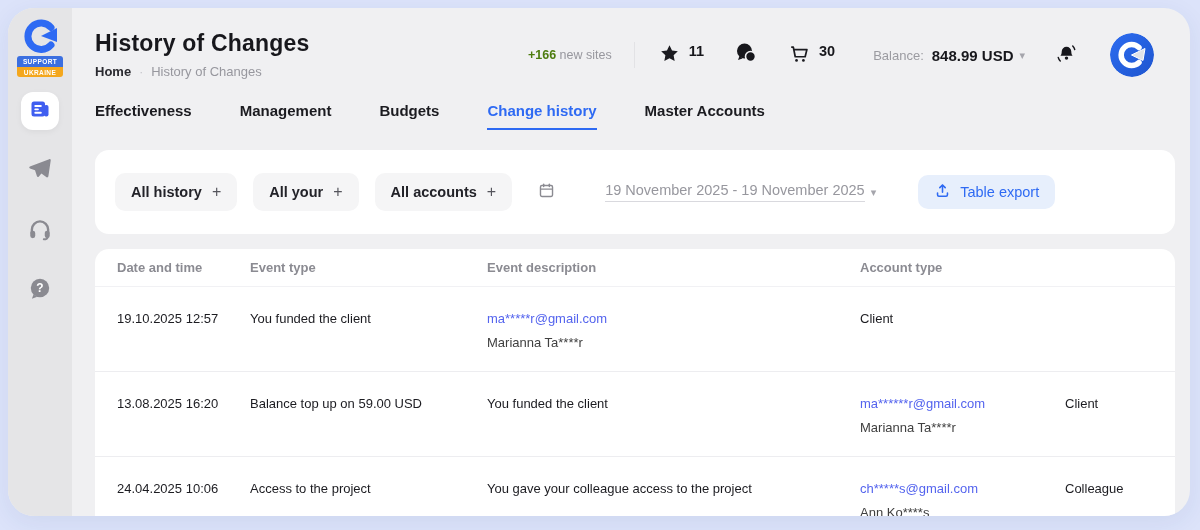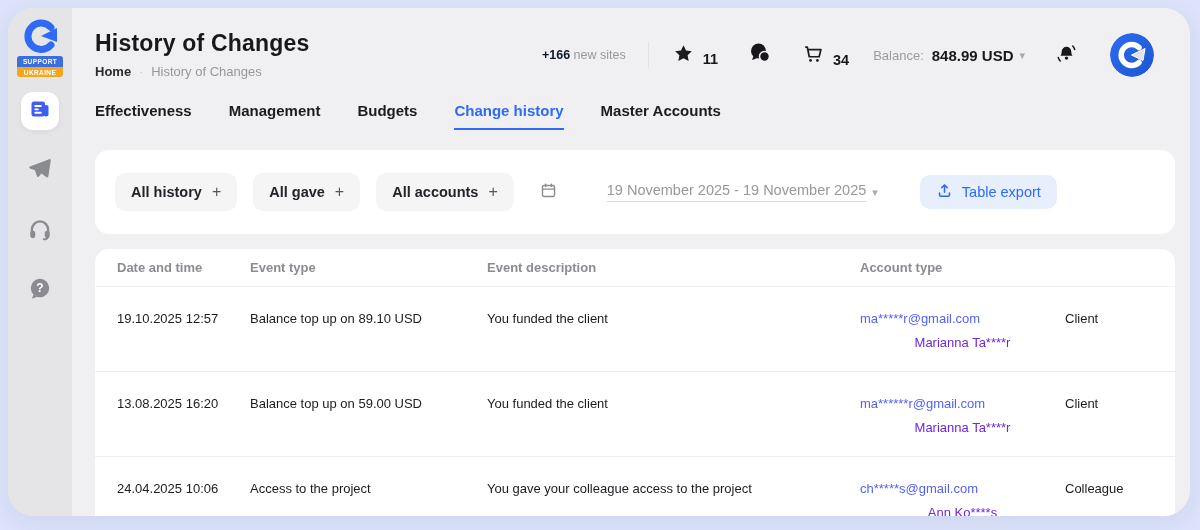--- a/index.html
+++ b/index.html
@@ -25,34 +25,34 @@
 
   .topbar { display:flex; justify-content:space-between; padding:22px 36px 0 23px;gap:24px; }
   h1 { font-size:23px; font-weight:700; color:#17171c; letter-spacing:.2px; }
   .breadcrumb { margin-top:7px; font-size:13px; display:flex; align-items:center; gap:8px; }
   .bc-home { color:#2a2a30; font-weight:700; cursor:pointer; }
   .bc-sep { color:#c3c3c9; font-size:12px; }
   .bc-current { color:#97979e; }
 
   .topbar-right { display:flex; align-items:center; height:44px; margin-top:3px; }
   .new-sites { font-size:12.5px; color:#97979e; white-space:nowrap; }
-  .new-sites .cnt { color:#0f172a; font-weight:600; }
+  .new-sites .cnt { color:#4d7c0f; font-weight:600; }
   .tb-divider { width:1px; height:26px; background:#e2e2e5; margin:0 24px 0 22px; }
-  .stat { display:flex; align-items:flex-end; gap:9px; font-size:14.5px; font-weight:700; color:#17171c; cursor:pointer; }
+  .stat { display:flex; align-items:flex-start; gap:9px; font-size:14.5px; font-weight:700; color:#17171c; cursor:pointer; }
   .iconbtn { display:flex; align-items:center; cursor:pointer; }
   .gap30 { margin-left:30px; }
-  .balance { display:flex; align-items:center; margin-left:24px; cursor:pointer; }
+  .balance { display:flex; align-items:center; margin-left:38px; cursor:pointer; }
   .balance-label { font-size:13px; color:#9b9ba1; margin-right:8px; }
   .balance-value { font-size:15px; font-weight:700; color:#17171c; }
   .caret { color:#a5a5ac; font-size:11px; margin-left:6px; }
   .bell { margin-left:30px; }
   .avatar { margin-left:32px; width:44px; height:44px; border-radius:50%; overflow:hidden; cursor:pointer; }
 
   
-  .tabs { display:flex; gap:37px; padding-left:23px; margin-top:23px; }
+  .tabs { display:flex; gap:48px; padding-left:23px; margin-top:23px; }
   .tab { font-size:15px; font-weight:700; color:#1b1b20; padding-bottom:9px; cursor:pointer; border-bottom:2px solid transparent; }
   .tab.active { color:#2e6af3; border-bottom-color:#2e6af3; }
 
   
   .filter-panel { margin:20px 15px 0 23px; height:84px; background:#fff; border-radius:14px;
                   display:flex; align-items:center; padding:0 20px; }
   .chip { height:38px; padding:0 16px; background:#f5f5f6; border-radius:10px; display:flex; align-items:center; gap:10px;
           font-size:14.5px; font-weight:600; color:#232329; cursor:pointer; margin-right:16px; }
   .chip .plus { font-size:16px; font-weight:400; color:#55555c; }
   .datectl { display:flex; align-items:center; margin-left:10px; cursor:pointer; }
@@ -64,21 +64,21 @@
   
   .table-panel { margin:15px 15px 0 23px; background:#fff; border-radius:14px; height:300px; overflow:hidden; }
   .trow { display:grid; grid-template-columns:133px 237px 373px 205px 1fr; padding:0 20px 0 22px; }
   .thead { height:38px; align-items:center; border-bottom:1px solid #f1f1f4; }
   .thead .th { font-size:13px; font-weight:600; color:#8b8b92; }
   .tbody { padding-top:21px; padding-bottom:17px; border-bottom:1px solid #ededf0; }
   .tbody:last-child { border-bottom:none; }
   .cell { font-size:13px; color:#1c1c21; line-height:1.7; }
   .cell-event { padding-right:14px; }
   .link { color:#5464ee; text-decoration:none; cursor:pointer; }
-  .acc-name { margin-top:2px; color:#6d28d9;text-align:center; }
+  .acc-name { margin-top:2px; color:#404040; }
 </style>
 </head>
 <body>
 
 <div class="app">
 
   <aside class="sidebar">
     <div class="logo">
       <svg width="38" height="36" viewBox="0 0 38 36">
         <path d="M30 9.5A13.2 13.2 0 1 0 30 27" fill="none" stroke="#2e6af3" stroke-width="7" stroke-linecap="round"></path>
@@ -169,21 +169,21 @@
         </span>
 
         <span class="stat gap30">
           <span>
             <svg width="22" height="22" viewBox="0 0 24 24">
               <path d="M3.5 4.5h2.3l2.1 10.5h10.8l1.9-7.8H6.5" fill="none" stroke="#1b1b20" stroke-width="1.9" stroke-linejoin="round"></path>
               <circle cx="9.3" cy="19" r="1.5" fill="#1b1b20"></circle>
               <circle cx="16.8" cy="19" r="1.5" fill="#1b1b20"></circle>
             </svg>
           </span>
-          <span>34</span>
+          <span>30</span>
         </span>
 
         <span class="balance">
           <span class="balance-label">Balance:</span>
           <span class="balance-value">848.99 USD</span>
           <span class="caret">▾</span>
         </span>
 
         <span class="iconbtn bell">
           <span>
@@ -219,21 +219,21 @@
       <div class="tab active">Change history</div>
       <div class="tab">Master Accounts</div>
     </nav>
 
     <section class="filter-panel">
       <div class="chip">
         <span>All history</span>
         <span class="plus">+</span>
       </div>
       <div class="chip">
-        <span>All gave</span>
+        <span>All your</span>
         <span class="plus">+</span>
       </div>
       <div class="chip">
         <span>All accounts</span>
         <span class="plus">+</span>
       </div>
 
       <div class="datectl">
         <span>
           <svg width="17" height="17" viewBox="0 0 24 24">
@@ -262,23 +262,20 @@
     <section class="table-panel">
       <div class="trow thead">
         <div class="th">Date and time</div>
         <div class="th">Event type</div>
         <div class="th">Event description</div>
         <div class="th">Account type</div>
       </div>
 
       <div class="trow tbody">
         <div class="cell">19.10.2025 12:57</div>
-        <div class="cell cell-event">
-          <span>Balance top up on 89.10 USD</span><a class="link"></a><span></span>
-        </div>
         <div class="cell">You funded the client</div>
         <div class="cell">
           <a class="link">ma*****r@gmail.com</a>
           <div class="acc-name">Marianna Ta****r</div>
         </div>
         <div class="cell">Client</div>
       </div>
 
       <div class="trow tbody">
         <div class="cell">13.08.2025 16:20</div>

